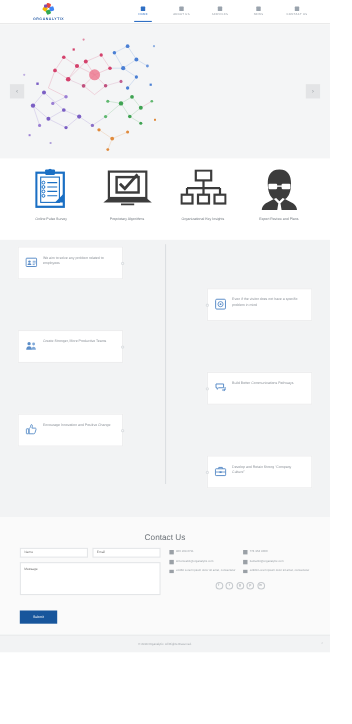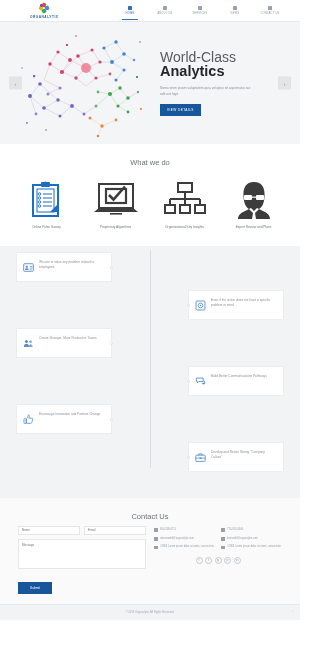--- a/index.html
+++ b/index.html
@@ -264,32 +264,25 @@
           <rect x="66" y="22" width="2" height="2" fill="#d4416c"></rect>
           <rect x="26" y="100" width="1.8" height="1.8" fill="#9b7fd4"></rect>
           <rect x="140" y="86" width="1.8" height="1.8" fill="#e08a3c"></rect>
           <circle cx="22" cy="46" r="1" fill="#9b7fd4" opacity="0.6"></circle>
           <circle cx="140" cy="20" r="1" fill="#4a7fd4" opacity="0.6"></circle>
           <circle cx="76" cy="14" r="1" fill="#d4416c" opacity="0.6"></circle>
           <circle cx="46" cy="108" r="1" fill="#7b5fc4" opacity="0.6"></circle>
         </g>
       </svg>
     </div>
-    <div class="hero-copy">
-      <div class="hero-t1">World-Class</div>
-      <div class="hero-t2">Analytics</div>
-      <div class="hero-p">Nemo enim ipsam voluptatem quia voluptas sit aspernatur aut odit aut fugit.</div>
-      <button class="hero-btn">VIEW DETAILS</button>
-    </div>
     <div class="arrow left">‹</div>
     <div class="arrow right">›</div>
   </div>
 
   <div class="section">
-    <div class="sect-title">What we do</div>
     <div class="wwd-row">
 
       <div class="wwd-item">
         <div class="wwd-ico">
           <svg width="30" height="38" viewBox="0 0 30 38">
             <rect x="1" y="4" width="25" height="31" fill="none" stroke="#1a6fc4" stroke-width="2"></rect>
             <rect x="5" y="8" width="17" height="23" fill="#fff" stroke="#1a6fc4" stroke-width="1"></rect>
             <rect x="9" y="1" width="9" height="5" rx="1" fill="#1a6fc4"></rect>
             <circle cx="13.5" cy="2" r="1.6" fill="#1a6fc4"></circle>
             <g stroke="#1a6fc4" stroke-width="1">

